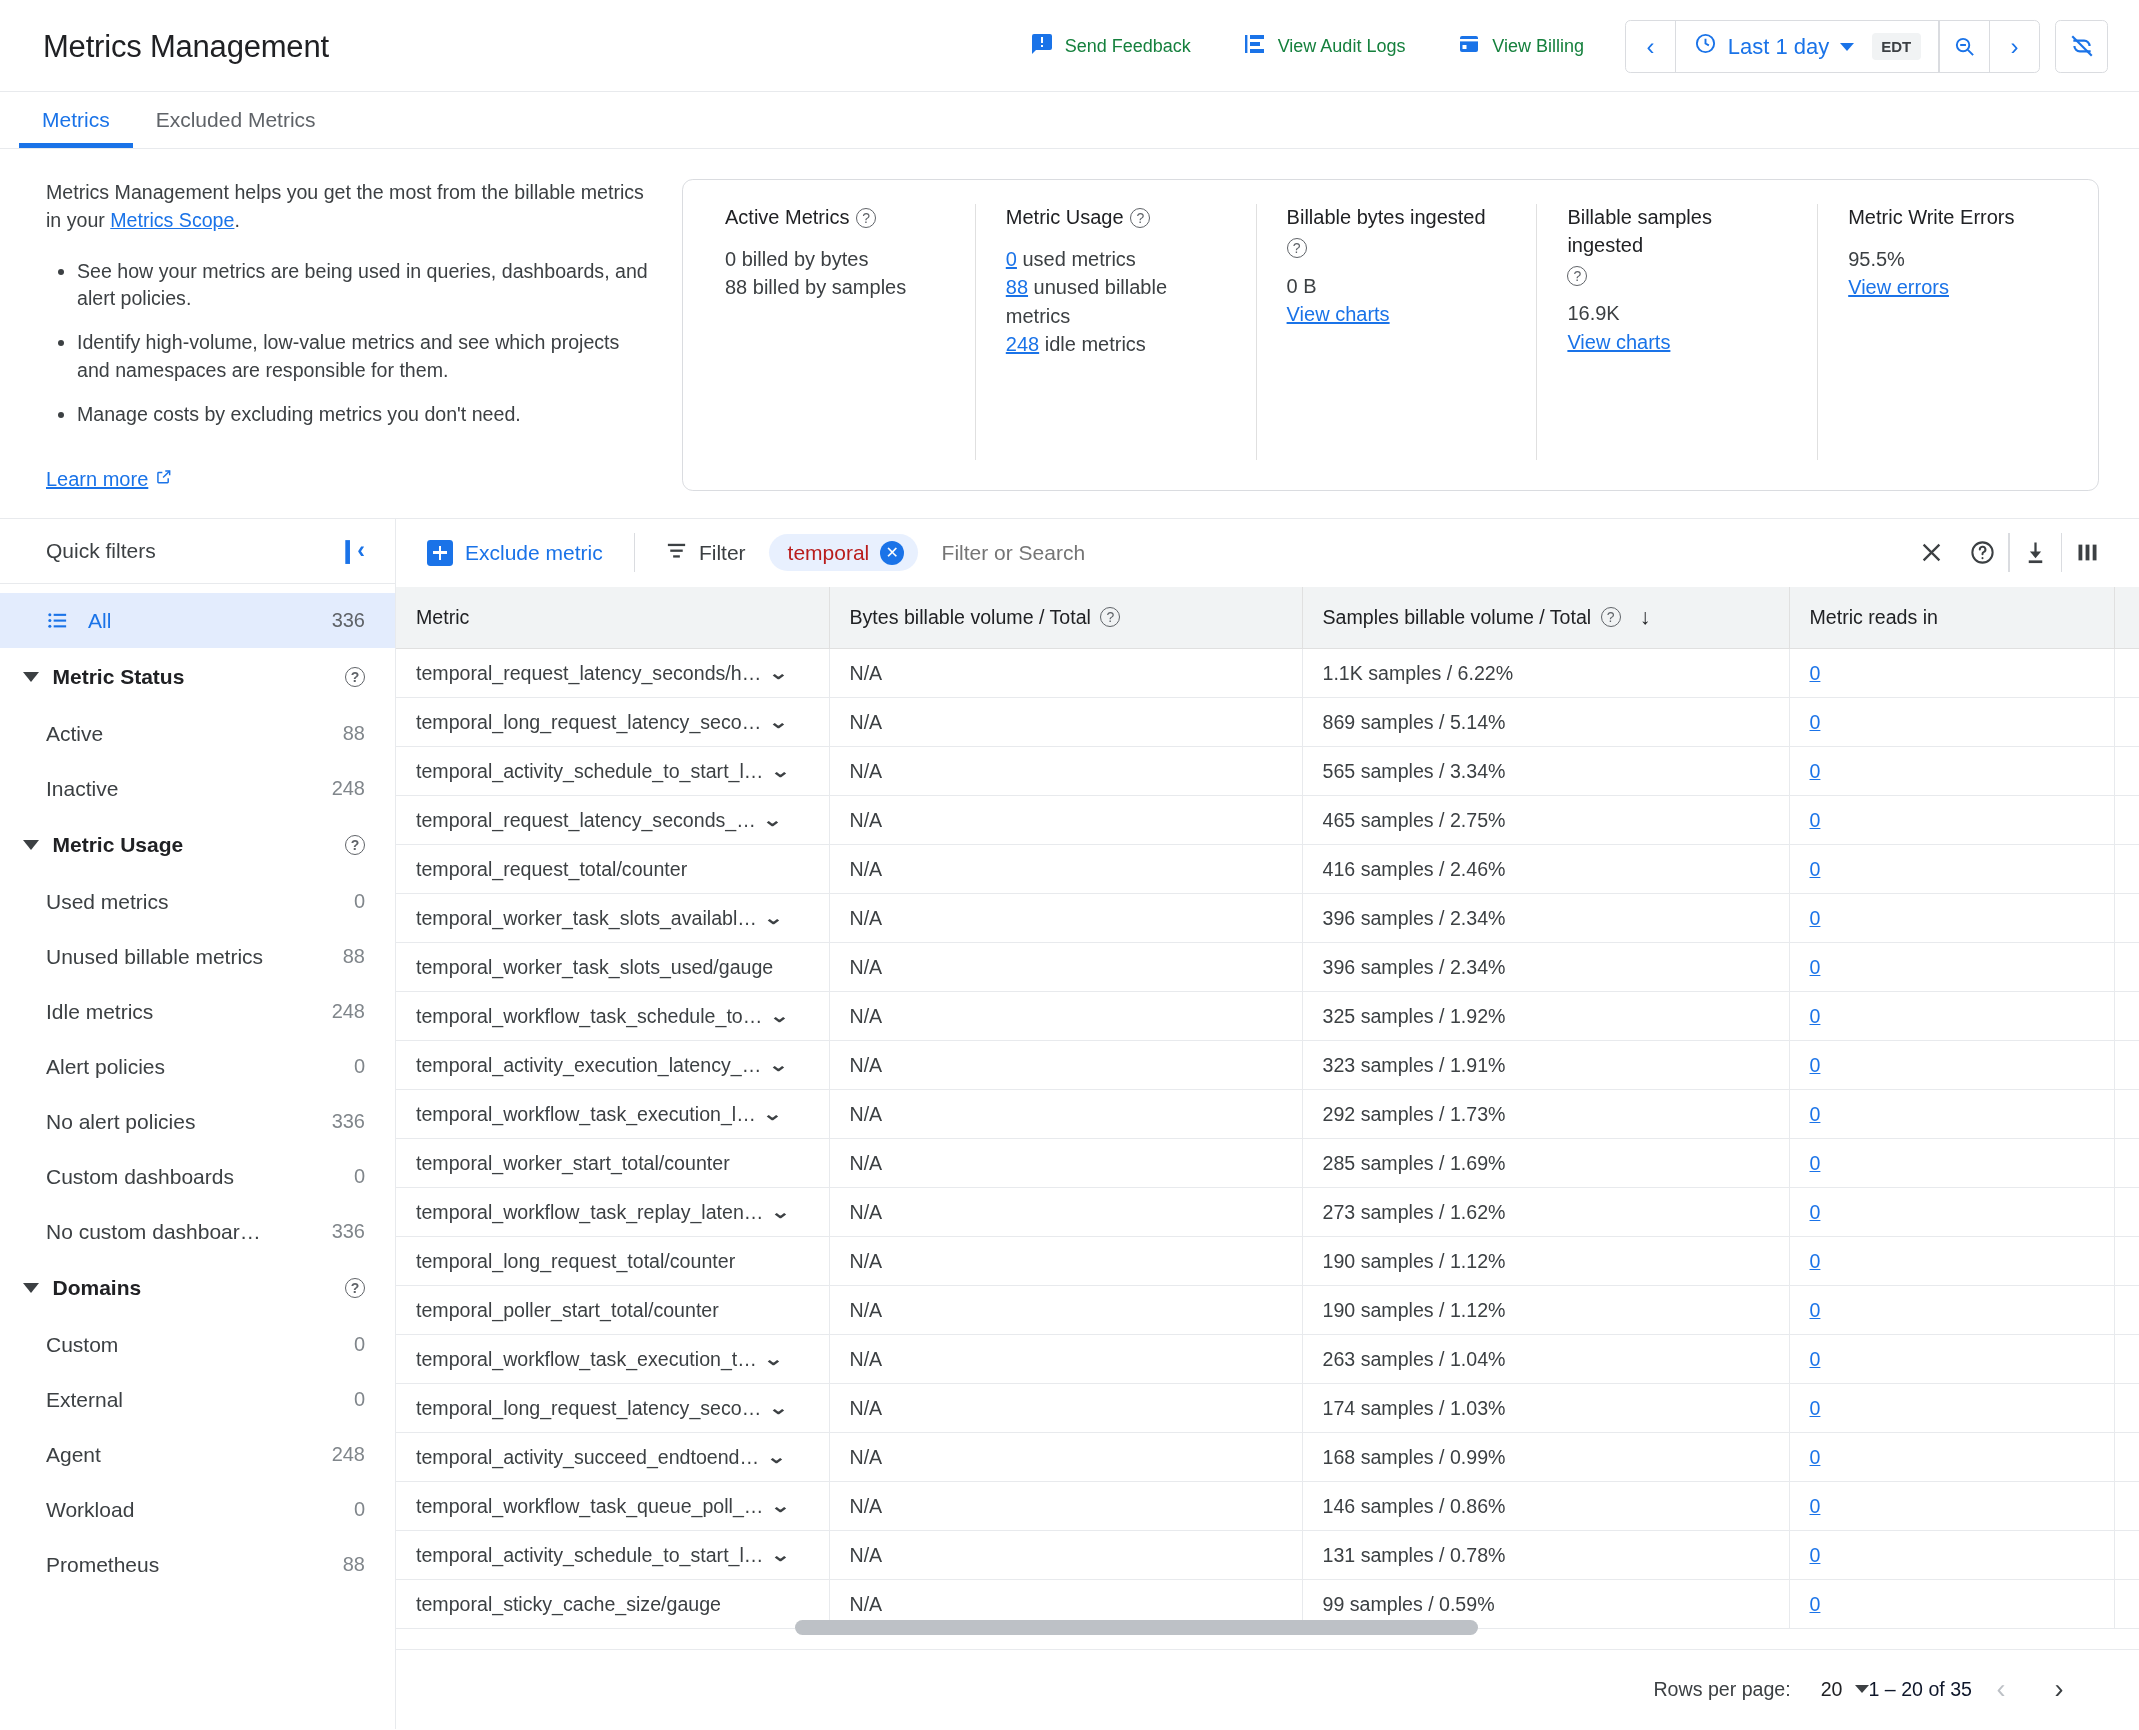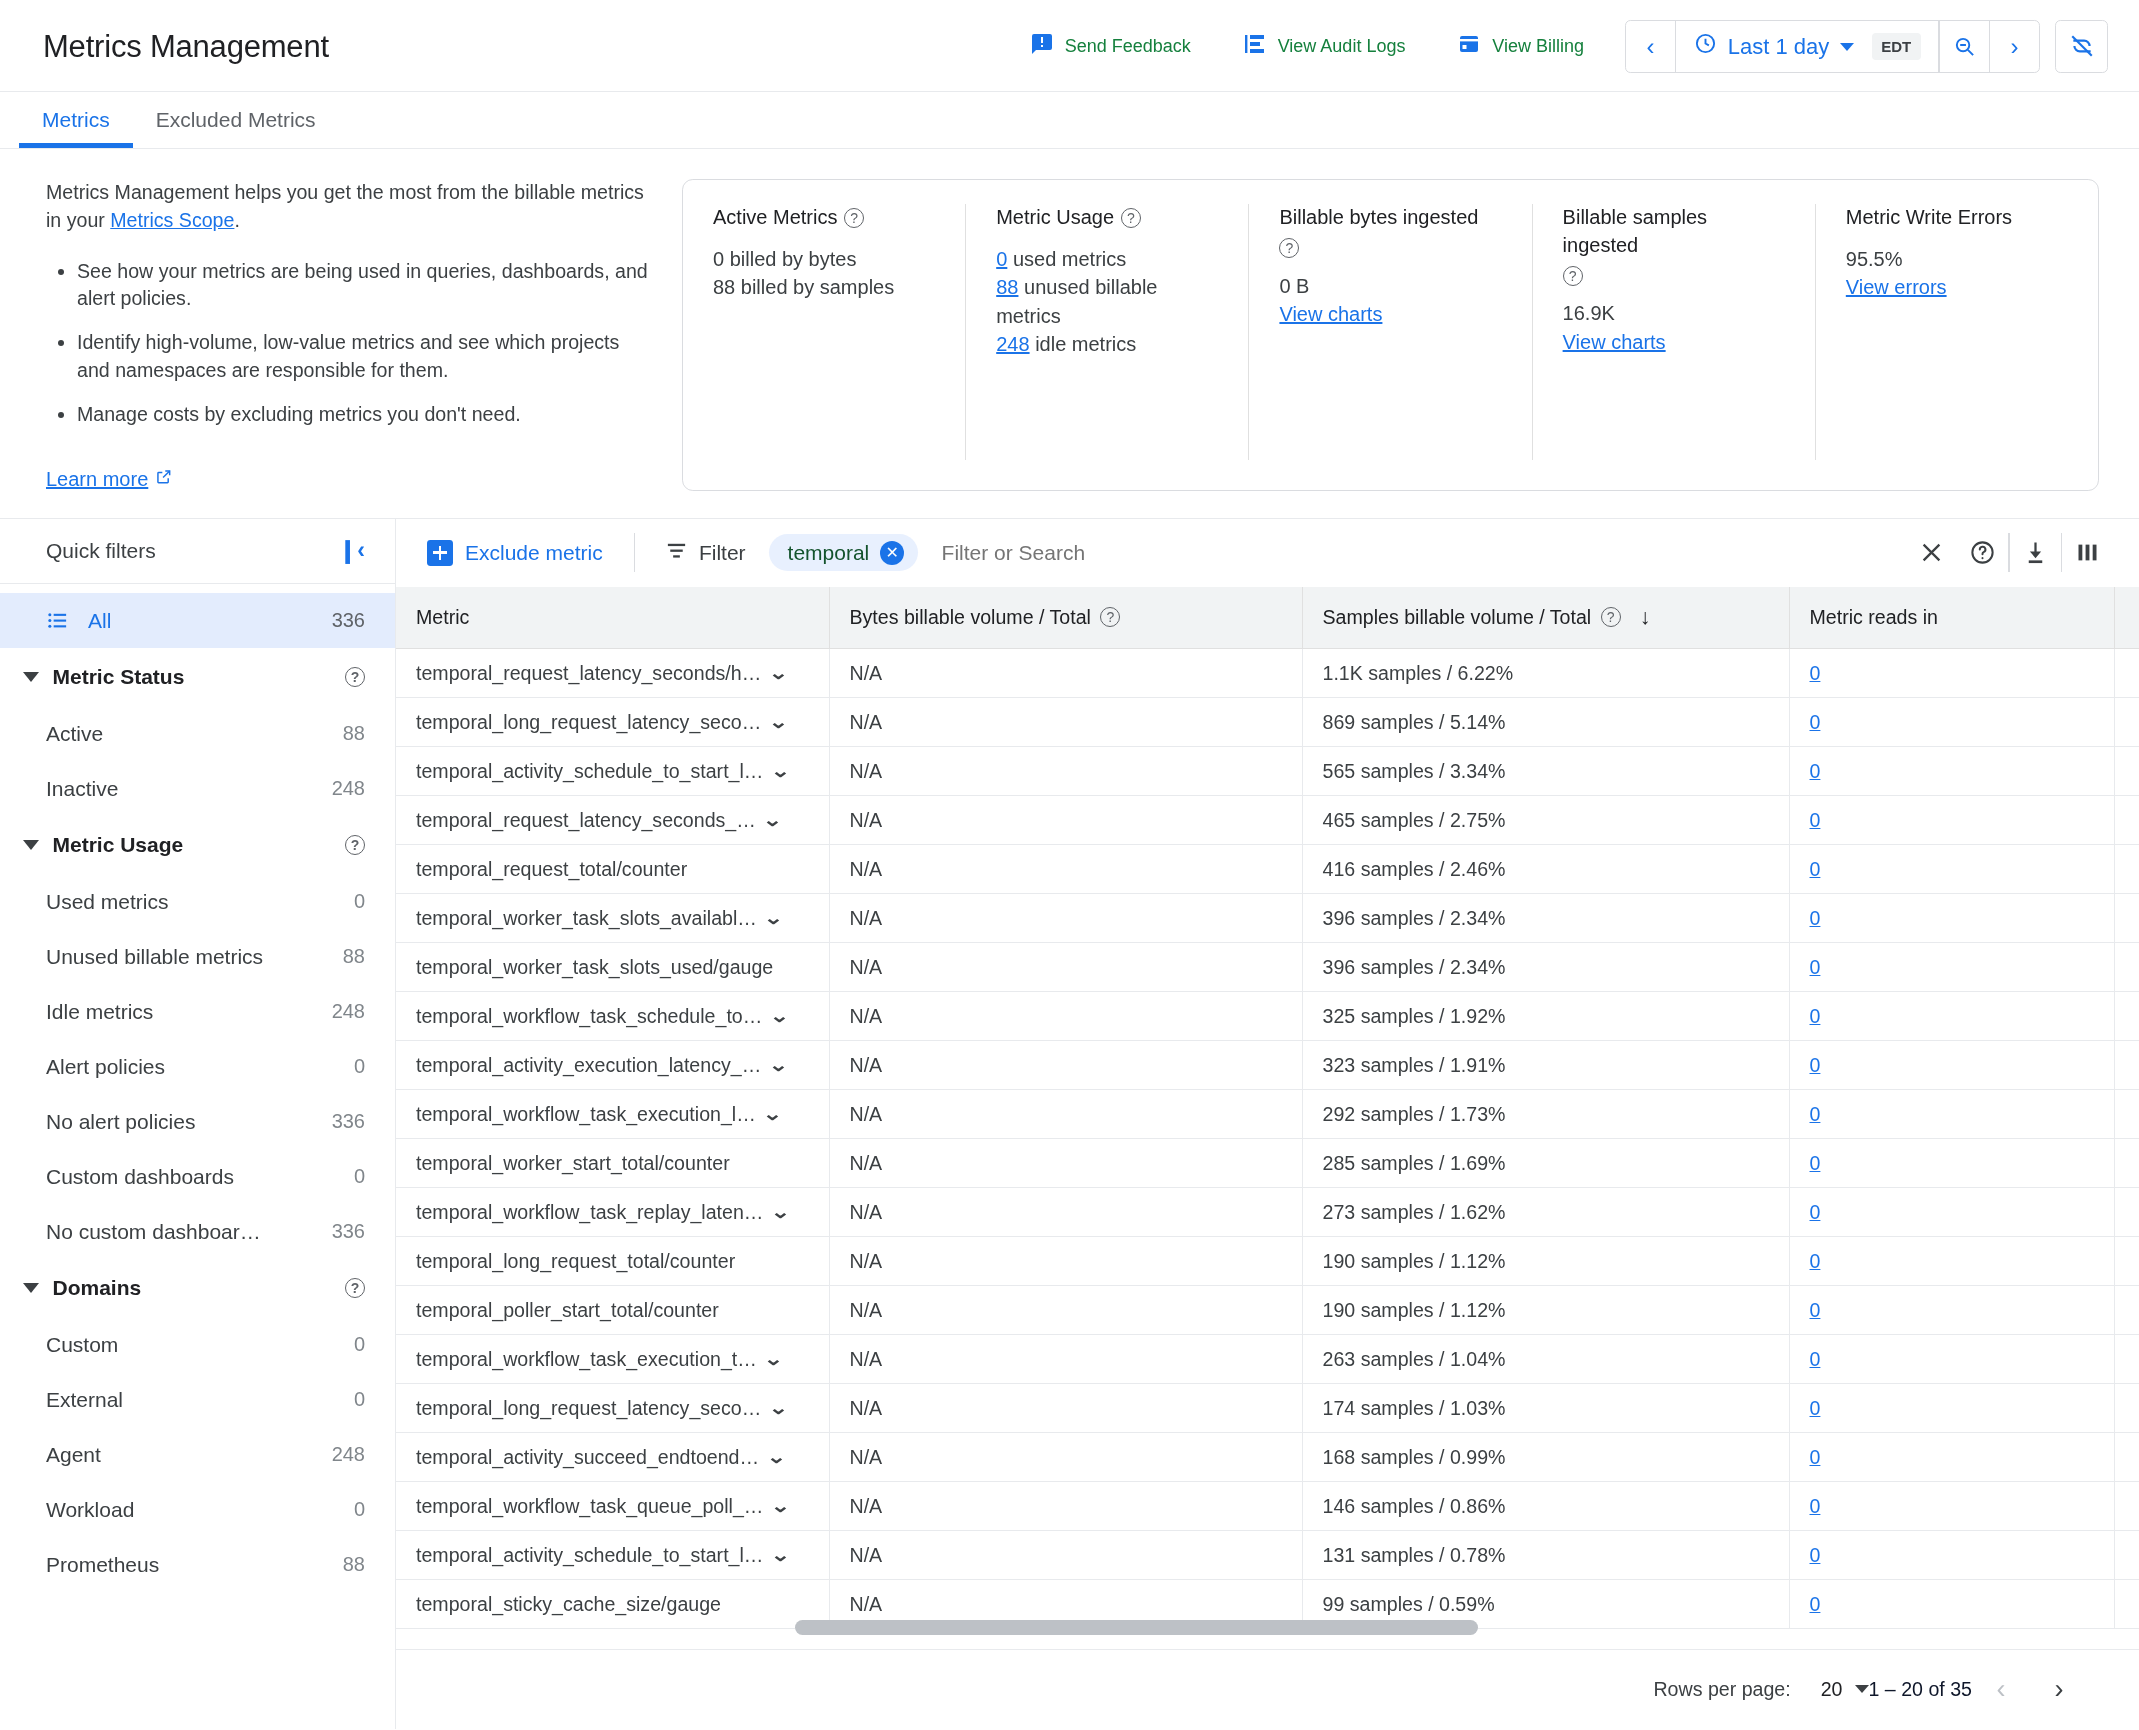--- a/index.html
+++ b/index.html
@@ -75,21 +75,21 @@
     font-size: 19.6px; line-height: 1.42; color: #3c4043; margin-bottom: 16px;
     list-style: disc;
   }
   .learn-more {
     display: inline-flex; align-items: center; gap: 6.8px;
     margin-top: 23px; font-size: 20px; color: #1a73e8;
   }
 
   .stats-card {
     flex: 1; border: 1.4px solid #dadce0; border-radius: 10.8px;
-    display: flex; padding: 24px 0 30px 0; min-height: 250px;
+    display: flex; padding: 24px 0 30px 12px; min-height: 250px;
   }
   .stat {
     padding: 0 30px; flex: 1; border-right: 1.4px solid #e0e0e0;
   }
   .stat:last-child { border-right: none; }
   .stat-title {
     font-size: 20px; font-weight: 500; color: #202124; line-height: 1.38;
     display: flex; flex-wrap: wrap; align-items: center; gap: 6.8px;
     margin-bottom: 13.5px;
   }
@@ -153,21 +153,21 @@
   .plus-box::after { top: 6px; bottom: 6px; left: 11.5px; width: 2.7px; }
   .tb-divider { width: 1.4px; height: 39px; background: #dadce0; }
   .tb-filter {
     display: flex; align-items: center; gap: 10.8px; color: #3c4043;
     font-size: 21px; font-weight: 500; padding: 0 23px 0 30px; cursor: pointer;
   }
   .chip {
     display: flex; align-items: center; gap: 10.8px; background: #e8f0fe;
     border-radius: 27px; padding: 6.8px 13.5px 6.8px 19px; cursor: pointer;
   }
-  .chip-label { color: #14532d; font-size: 21px; font-weight: 500; }
+  .chip-label { color: #b91c1c; font-size: 21px; font-weight: 500; }
   .chip-x {
     width: 24px; height: 24px; border-radius: 50%; background: #1a73e8;
     color: #fff; font-size: 16px; display: flex; align-items: center;
     justify-content: center; flex: none; cursor: pointer;
   }
   .tb-search {
     flex: 1; font-size: 21px; color: #5f6368; padding-left: 24px;
     border: none; outline: none; background: transparent;
     font-family: "Liberation Sans", sans-serif;
   }

